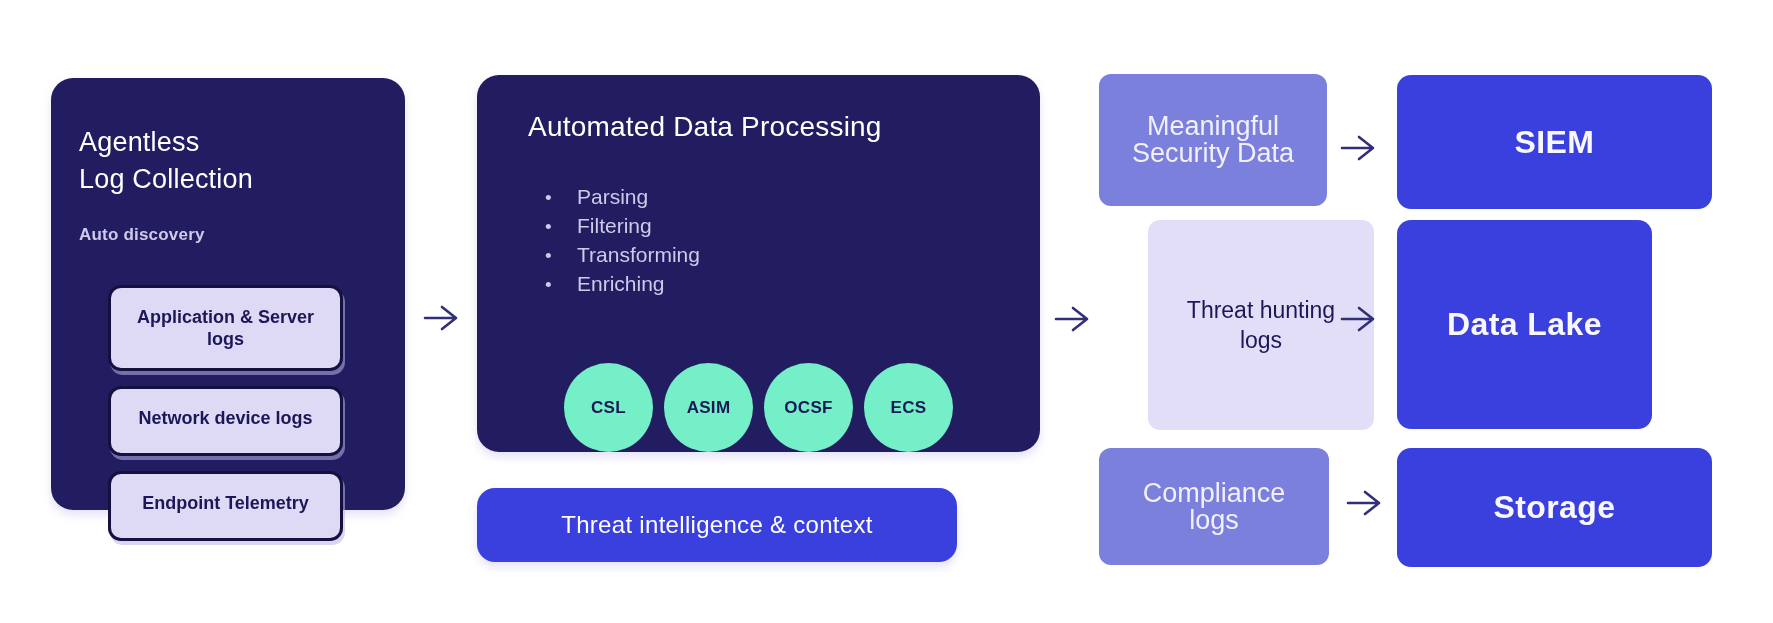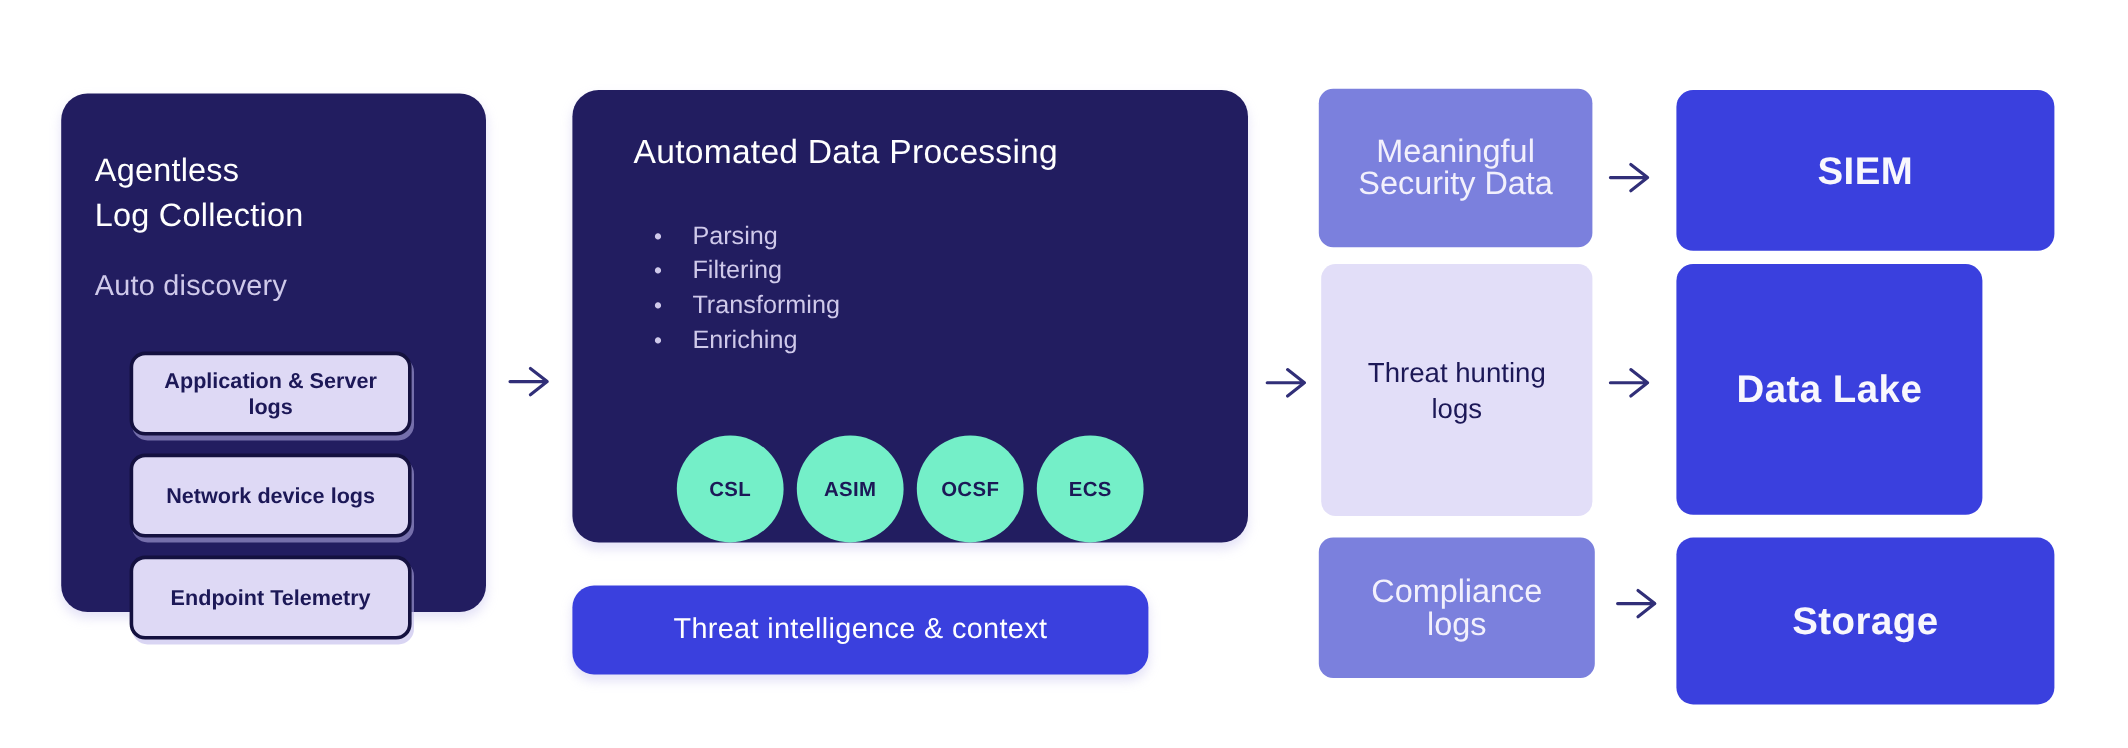--- a/index.html
+++ b/index.html
@@ -19,35 +19,35 @@
     border-radius: 22px;
     color: #ffffff;
     box-shadow: 0 5px 9px rgba(188,182,235,.40);
   }
   #collection { left: 51px; top: 78px; width: 354px; height: 432px; padding: 46px 28px 0 28px; }
   .collection-title {
     font-size: 27px; font-weight: 500; line-height: 37px;
     white-space: pre-line; letter-spacing: .2px; margin: 0;
   }
   .collection-subtitle {
-    margin: 27px 0 0 0; font-size: 24px; font-weight: 400;
+    margin: 27px 0 0 0; font-size: 17px; font-weight: 700;
     color: var(--text-soft); letter-spacing: .2px;
   }
   .chips { margin: 40px 0 0 29px; width: 235px; display: flex; flex-direction: column; gap: 15px; }
   .chip {
     width: 235px; min-height: 70px;
     background: var(--chip-fill);
     border: 3px solid var(--chip-border);
     border-radius: 13px;
-    display: flex; align-items: center; justify-content: center;
+    display: flex; justify-content: center;
     text-align: center;
     color: var(--ink); font-size: 18px; font-weight: 700; line-height: 22px;
     white-space: pre-line;
     box-shadow: 2px 4px 0 rgba(186,179,233,.55);
-    padding: 5px 8px;
+    padding: 18px 8px;
   }
 
   #processing { left: 477px; top: 75px; width: 563px; height: 377px; padding: 36px 0 0 51px; }
   .processing-title { margin: 0; font-size: 28px; font-weight: 500; letter-spacing: .2px; }
   .steps { list-style: none; margin: 40px 0 0 17px; padding: 0; }
   .steps li { display: flex; align-items: baseline; font-size: 21px; line-height: 28px; color: var(--text-soft); }
   .steps .dot { width: 32px; flex: 0 0 32px; font-size: 19px; }
   .schemas {
     position: absolute; left: 0; top: 288px; width: 563px;
     display: flex; justify-content: center; gap: 11px;
@@ -66,32 +66,32 @@
     color: #ffffff; font-size: 24px; font-weight: 500; letter-spacing: .3px;
     box-shadow: 0 5px 9px rgba(188,182,235,.40);
   }
 
   .out, .dest {
     position: absolute; border-radius: 12px;
     display: flex; align-items: center; justify-content: center;
     text-align: center; white-space: pre-line;
   }
   .out-peri { background: var(--periwinkle); color: #f2f0fc; font-size: 27px; font-weight: 400; line-height: 27px; }
-  .out-lav  { background: var(--lavender); color: var(--ink); font-size: 23px; font-weight: 500; line-height: 30px; }
+  .out-lav  { background: var(--lavender); color: var(--ink); font-size: 23px; font-weight: 500; line-height: 30px; margin-left: 47px; }
   #out0 { left: 1099px; top: 74px;  width: 228px; height: 132px; }
   #out1 { left: 1101px; top: 220px; width: 226px; height: 210px; }
   #out2 { left: 1099px; top: 448px; width: 230px; height: 117px; }
 
   .dest {
     background: var(--blue); border-radius: 14px;
     color: #f8f7fd; font-size: 32px; font-weight: 700; letter-spacing: .4px;
   }
   #dest0 { left: 1397px; top: 75px;  width: 315px; height: 134px; }
   #dest1 { left: 1397px; top: 220px; width: 255px; height: 209px; }
-  #dest2 { left: 1397px; top: 448px; width: 315px; height: 139px; }
+  #dest2 { left: 1397px; top: 448px; width: 315px; height: 119px; }
 
   .arrow { position: absolute; width: 38px; height: 28px; }
   .arrow svg { display: block; width: 100%; height: 100%; }
   .arrow path { stroke: var(--arrow); stroke-width: 2.6; fill: none; stroke-linecap: round; stroke-linejoin: round; }
   #arrow1 { left: 422px;  top: 304px; }
   #arrow2 { left: 1053px; top: 305px; }
   #arrow3 { left: 1339px; top: 134px; }
   #arrow4 { left: 1339px; top: 305px; }
   #arrow5 { left: 1345px; top: 489px; }
 </style>

